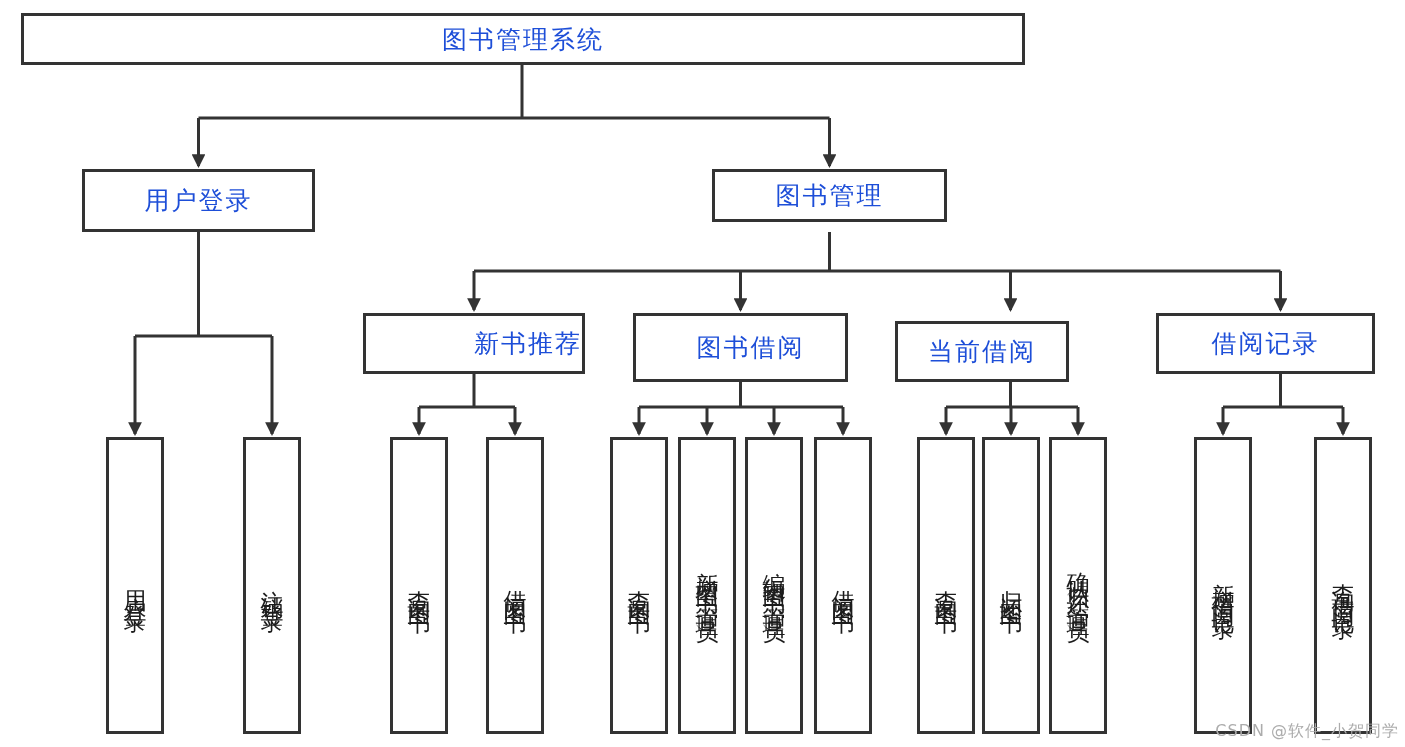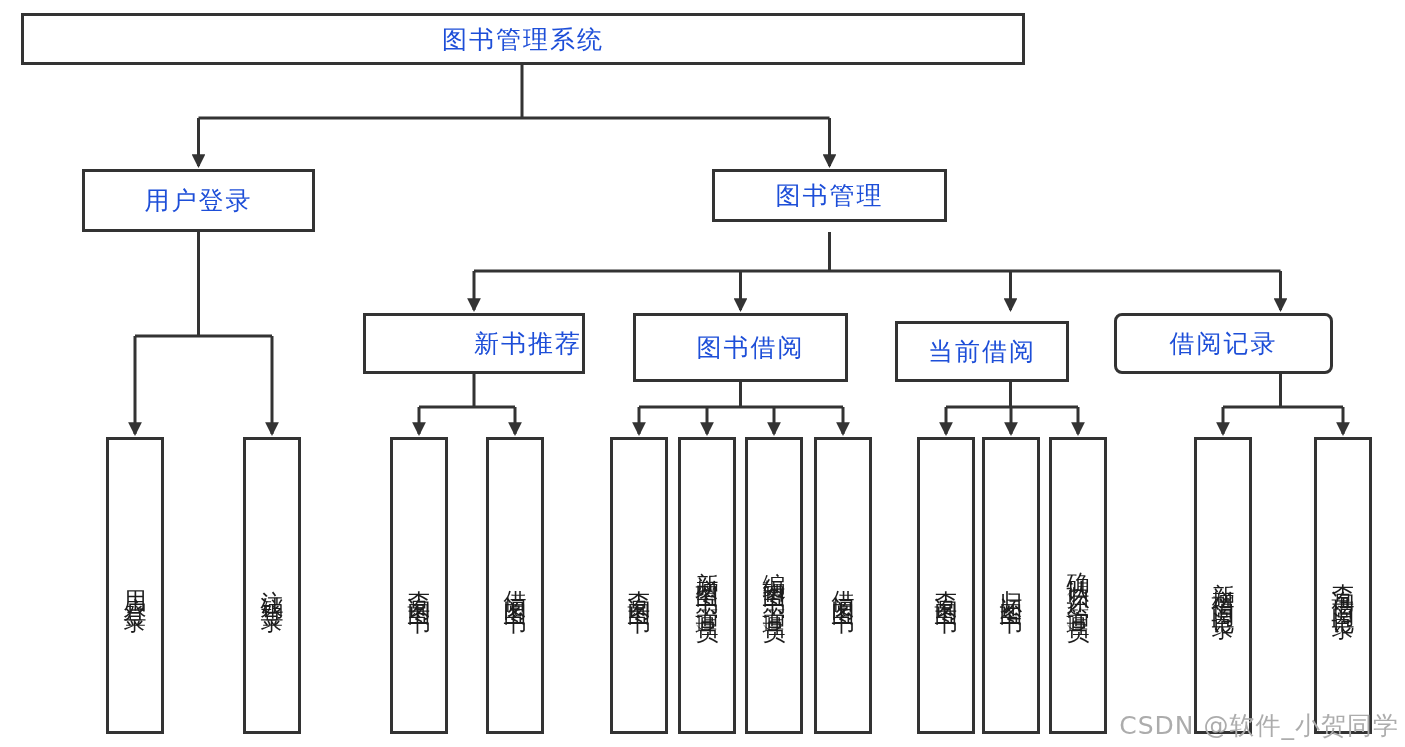--- a/index.html
+++ b/index.html
@@ -39,21 +39,21 @@
     font-size: 23px;
     letter-spacing: 7px;
     line-height: 1;
     color: #1c1c1c;
     white-space: nowrap;
   }
   .watermark {
     position: absolute;
     right: 6px;
     bottom: 5px;
-    font-size: 25px;
+    font-size: 16px;
     color: #acacac;
     letter-spacing: 1px;
     z-index: 5;
     white-space: nowrap;
   }
 </style>
 </head>
 <body>
 
 <div class="canvas">
@@ -114,21 +114,21 @@
 
   <div class="node" style="left:363px; top:313px; width:222px; height:61px;justify-content:flex-end;">
     <span class="hlabel">新书推荐</span>
   </div>
   <div class="node" style="left:633px; top:313px; width:215px; height:69px;padding-left:20px;">
     <span class="hlabel">图书借阅</span>
   </div>
   <div class="node" style="left:895px; top:313px; width:174px; height:61px;margin-top:8px;">
     <span class="hlabel">当前借阅</span>
   </div>
-  <div class="node" style="left:1114px; top:313px; width:219px; height:61px;border-radius:8px;">
+  <div class="node" style="left:1156px; top:313px; width:219px; height:61px;">
     <span class="hlabel">借阅记录</span>
   </div>
 
   <div class="node vnode" style="left:106px;">
     <span class="vlabel">用户登录</span>
   </div>
   <div class="node vnode" style="left:243px;">
     <span class="vlabel">注销登录</span>
   </div>
 

